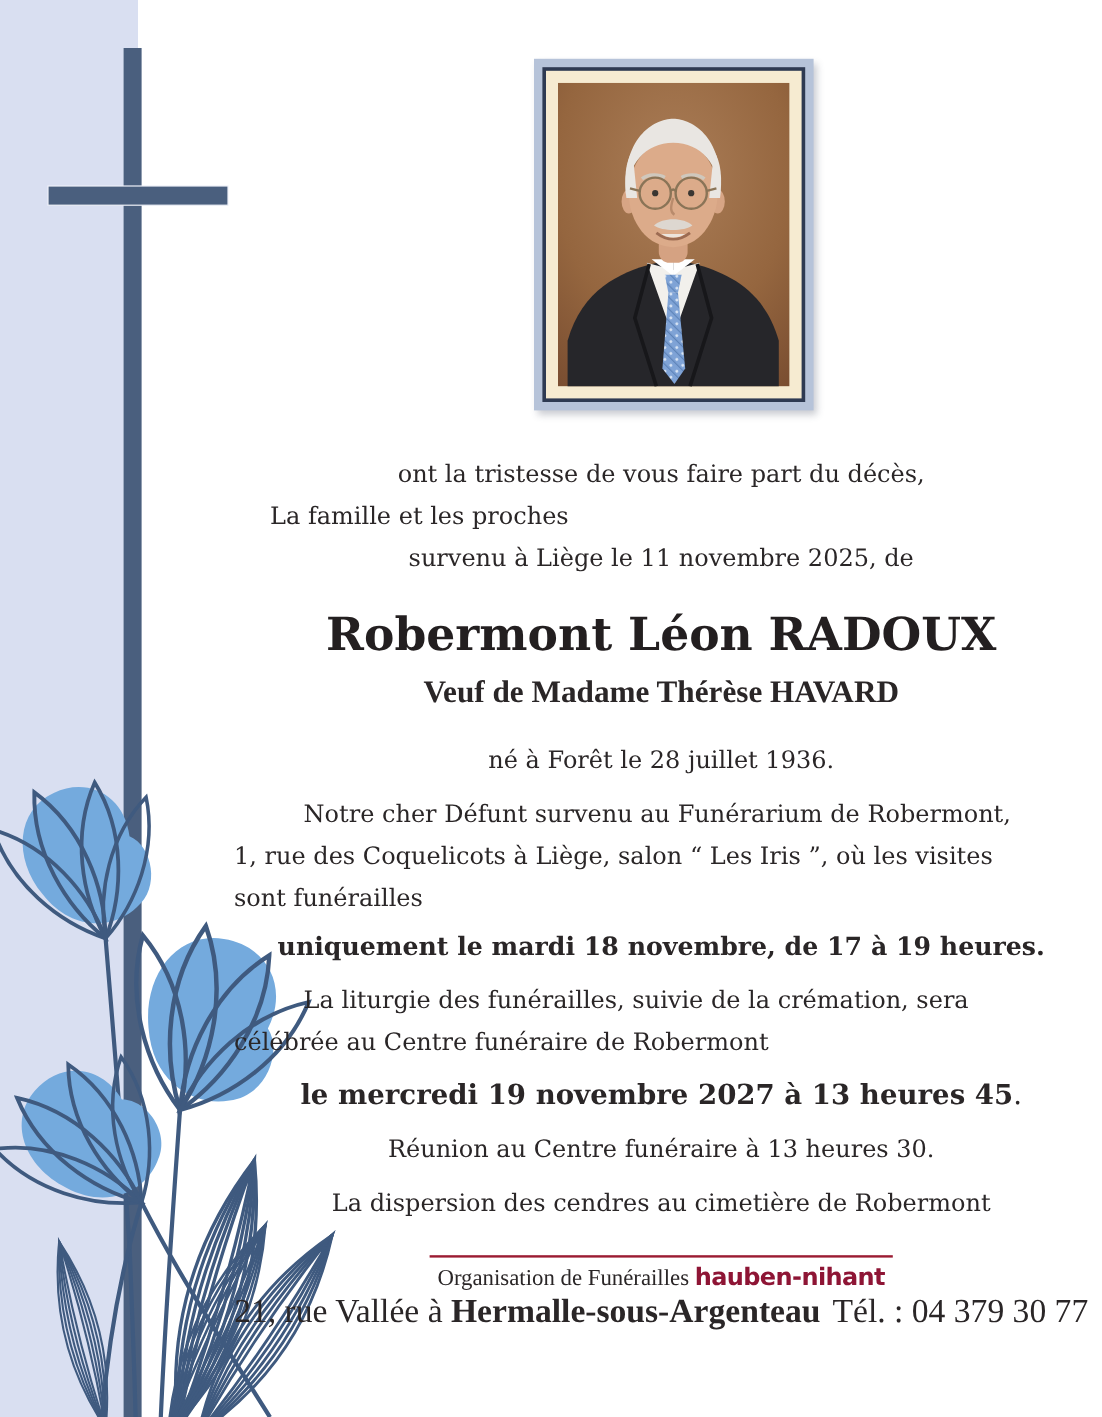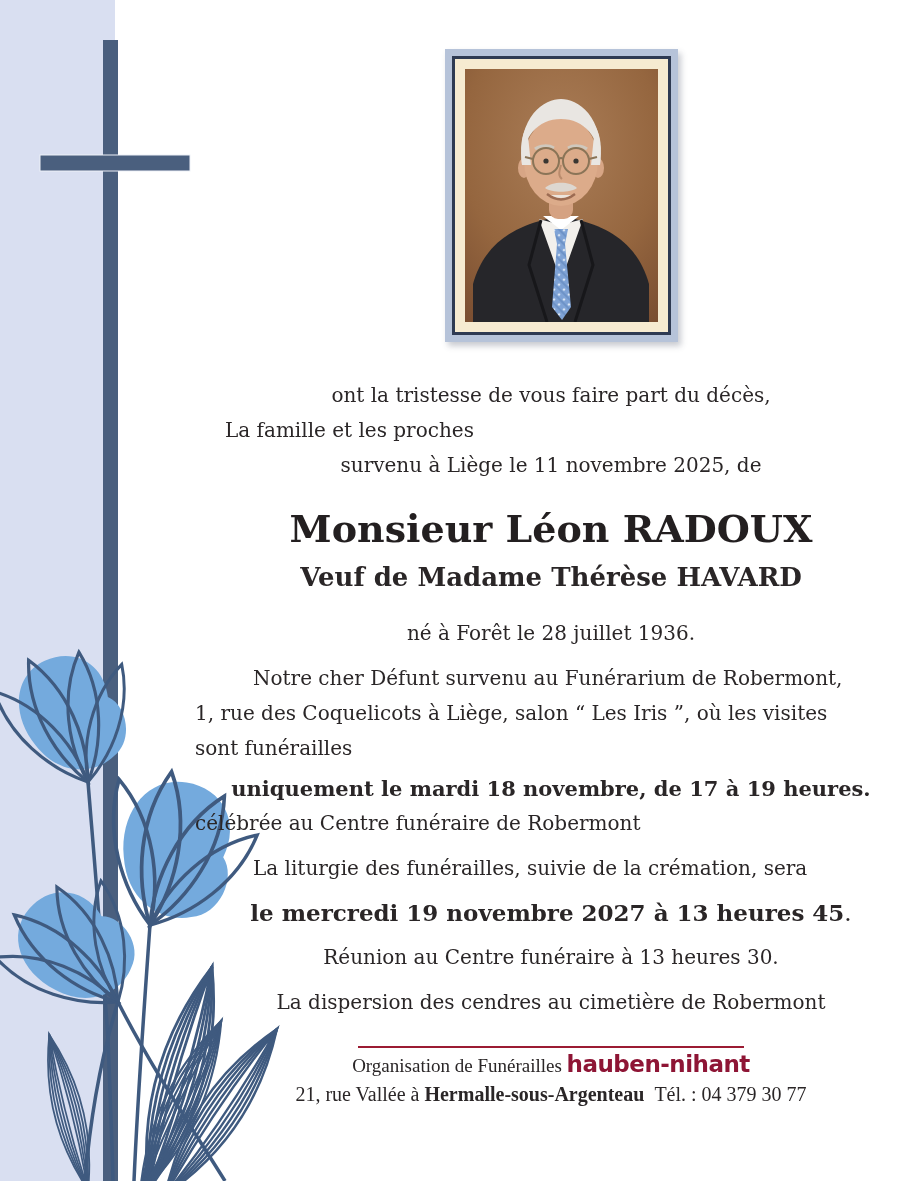--- a/index.html
+++ b/index.html
@@ -32,39 +32,39 @@
   }
   .ln{font-size:20px;line-height:35px;white-space:nowrap;}
   .center{text-align:center;}
   .left{text-align:left;}
   .pad30{padding-left:30px;}
   .indent{padding-left:58px;}
   .b{font-weight:bold;}
   .mt2{margin-top:19px;}.mt4{margin-top:4px;}.mt5{margin-top:5px;}
   .mt8{margin-top:8px;}.mt9{margin-top:9px;}.mt10{margin-top:10px;}
   .name{font-size:38px;font-weight:bold;line-height:48px;margin:22px 0 0 0;color:#231f20;}
-  .widow{font-size:26px;font-weight:bold;line-height:40px;}
+  .widow{font-size:26px;font-weight:bold;line-height:40px;font-family:Liberation Serif, serif;}
   .visits{font-size:21px;font-weight:bold;}
   .ceremony{font-size:23px;line-height:36px;}
   .register{font-size:17px;line-height:30px;}
 
   
   .divider{
     width:386px;margin:26px auto 0 auto;
     border-top:2px solid #9b1b32;height:0;
   }
   .footer-line{
     font-family:"Liberation Serif", serif;
     font-size:19px;line-height:28px;text-align:center;
     margin-top:2px;white-space:nowrap;
   }
-  .footer-line.address{font-size:20px;margin-top:0;}
+  .footer-line.address{font-size:28px;margin-top:0;}
   .brand{
     font-family:"DejaVu Sans", sans-serif;
-    font-weight:bold;font-size:23px;color:#8e1535;
+    font-weight:bold;font-size:20px;color:#8e1535;
     letter-spacing:-0.5px;
   }
   .tel{margin-left:10px;}
 </style>
 </head>
 <body>
 
 <div class="band"></div>
 
 <svg class="decor" viewBox="0 0 280 1181">
@@ -176,32 +176,32 @@
       </svg>
     </div>
   </div>
 </div>
 
 <main class="content">
   <div class="ln center mt8">ont la tristesse de vous faire part du décès,</div>
   <div class="ln left pad30">La famille et les proches</div>
   <div class="ln center">survenu à Liège le 11 novembre 2025, de</div>
 
-  <h1 class="name center">Monsieur Léon RADOUX</h1>
+  <h1 class="name center">Robermont Léon RADOUX</h1>
   <div class="ln widow center mt4">Veuf de Madame Thérèse HAVARD</div>
   <div class="ln center mt2">né à Forêt le 28 juillet 1936.</div>
 
   <div class="ln left indent mt10">Notre cher Défunt survenu au Funérarium de Robermont,</div>
   <div class="ln left">1, rue des Coquelicots à Liège, salon “ Les Iris ”, où les visites</div>
   <div class="ln left">sont funérailles</div>
 
   <div class="ln visits center mt5">uniquement le mardi 18 novembre, de 17 à 19 heures.</div>
 
+  <div class="ln left indent mt10">La liturgie des funérailles, suivie de la crémation, sera</div>
   <div class="ln left">célébrée au Centre funéraire de Robermont</div>
-  <div class="ln left indent mt10">La liturgie des funérailles, suivie de la crémation, sera</div>
 
   <div class="ln ceremony center mt9"><span class="b">le mercredi 19 novembre 2027 à 13 heures 45</span><span>.</span></div>
 
   <div class="ln center mt9">Réunion au Centre funéraire à 13 heures 30.</div>
 
   <div class="ln center mt10">La dispersion des cendres au cimetière de Robermont</div>
 
 
   <div class="divider"></div>
   <div class="footer-line">

